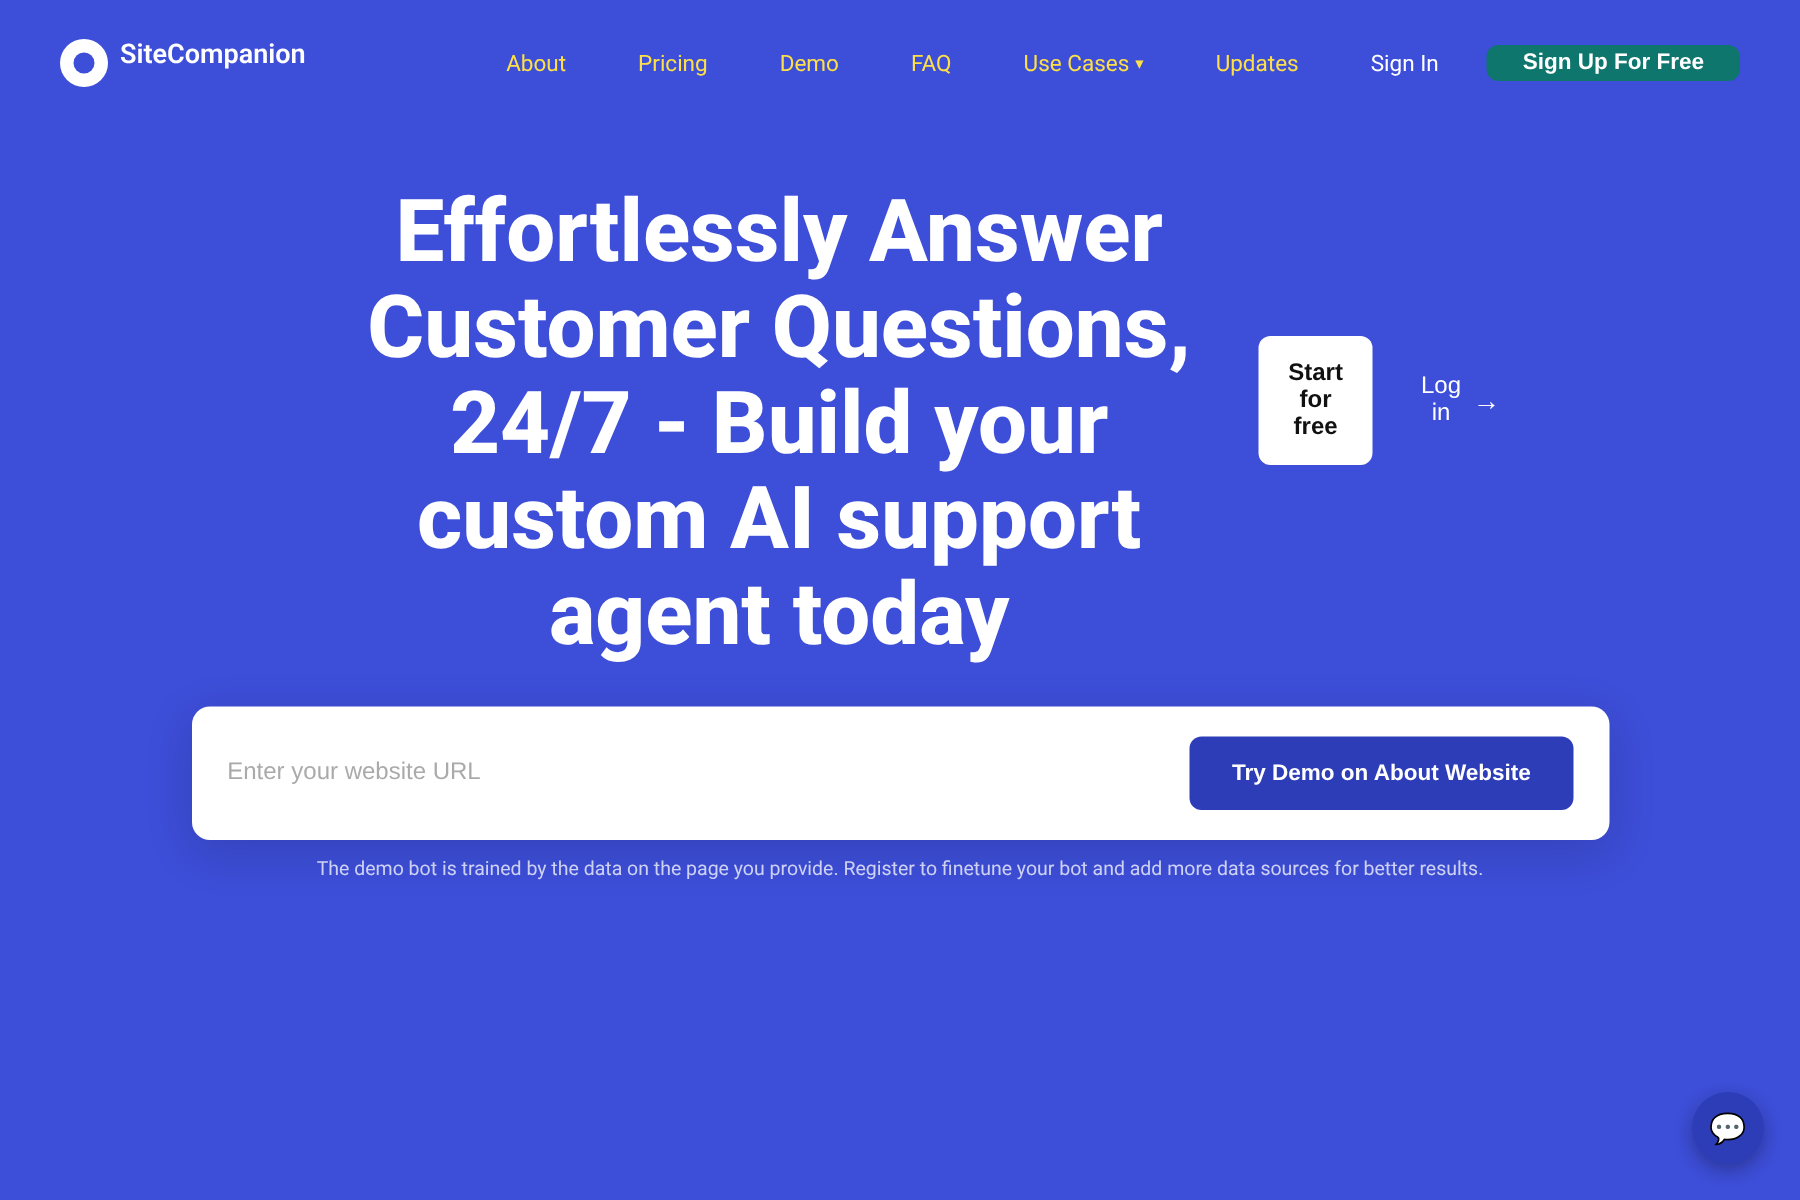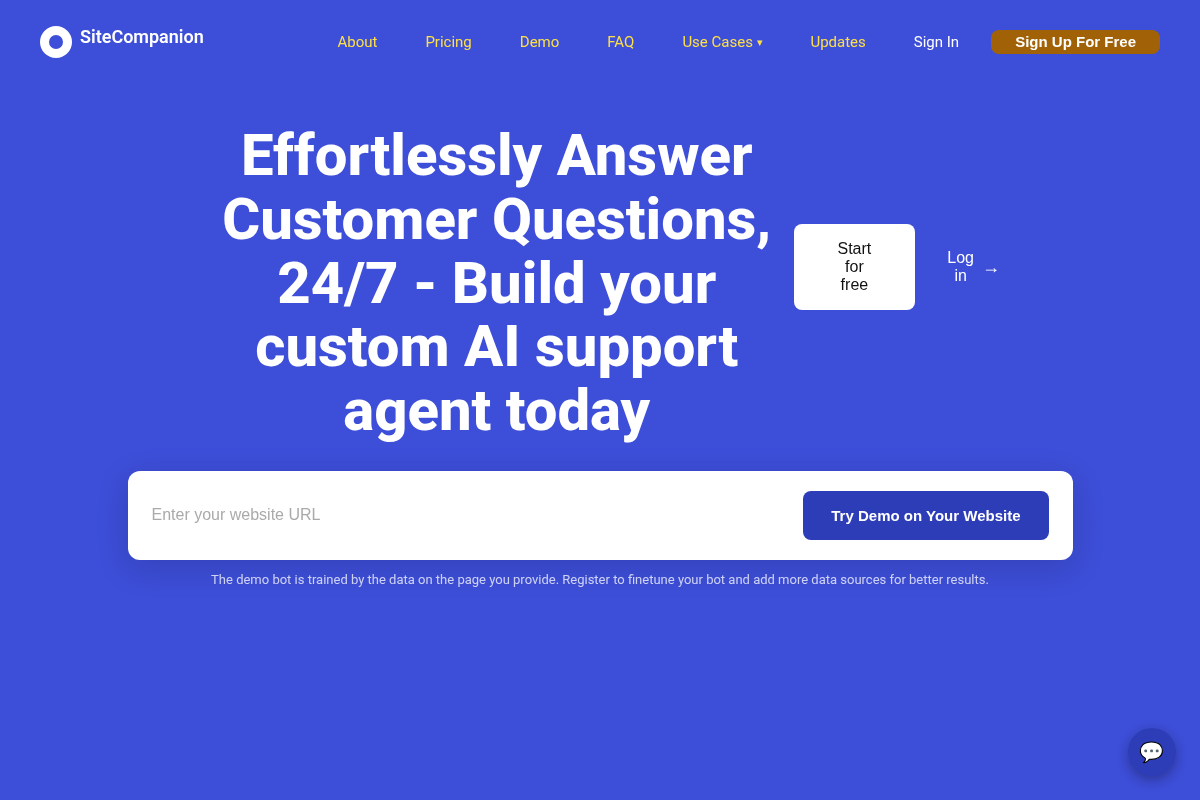--- a/index.html
+++ b/index.html
@@ -79,21 +79,21 @@
 
     .nav-sign-in {
       color: white;
       text-decoration: none;
       font-size: 15px;
       padding: 0 24px;
       white-space: nowrap;
     }
 
     .nav-cta {
-      background-color: #a16207;
+      background-color: #0f766e;
       color: white;
       border: none;
       border-radius: 8px;
       padding: 2px 24px;
       font-size: 15px;
       font-weight: 600;
       cursor: pointer;
       white-space: nowrap;
       margin-left: 8px;
       line-height: 1.3;
@@ -130,23 +130,23 @@
       align-items: center;
       gap: 32px;
       margin-bottom: 60px;
     }
 
     .btn-start {
       background: white;
       color: #111;
       border: none;
       border-radius: 8px;
-      padding: 16px 44px;
+      padding: 16px 20px;
       font-size: 16px;
-      font-weight: 400;
+      font-weight: 700;
       cursor: pointer;
     }
 
     .btn-login {
       color: white;
       background: none;
       border: none;
       font-size: 16px;
       cursor: pointer;
       display: flex;
@@ -264,20 +264,20 @@
     <button class="btn-login">
       <span>Log in</span>
       <span class="arrow">→</span>
     </button>
   </div>
 </section>
 
 <div class="demo-section">
   <div class="demo-box">
     <input class="demo-input" type="text" placeholder="Enter your website URL" style="">
-    <button class="btn-demo">Try Demo on Your Website</button>
+    <button class="btn-demo">Try Demo on About Website</button>
   </div>
   <p class="demo-note">The demo bot is trained by the data on the page you provide. Register to finetune your bot and add more data sources for better results.</p>
 </div>
 
 <div class="chat-bubble">
   <span class="chat-bubble-icon">💬</span>
 </div>
 
 </body></html>

